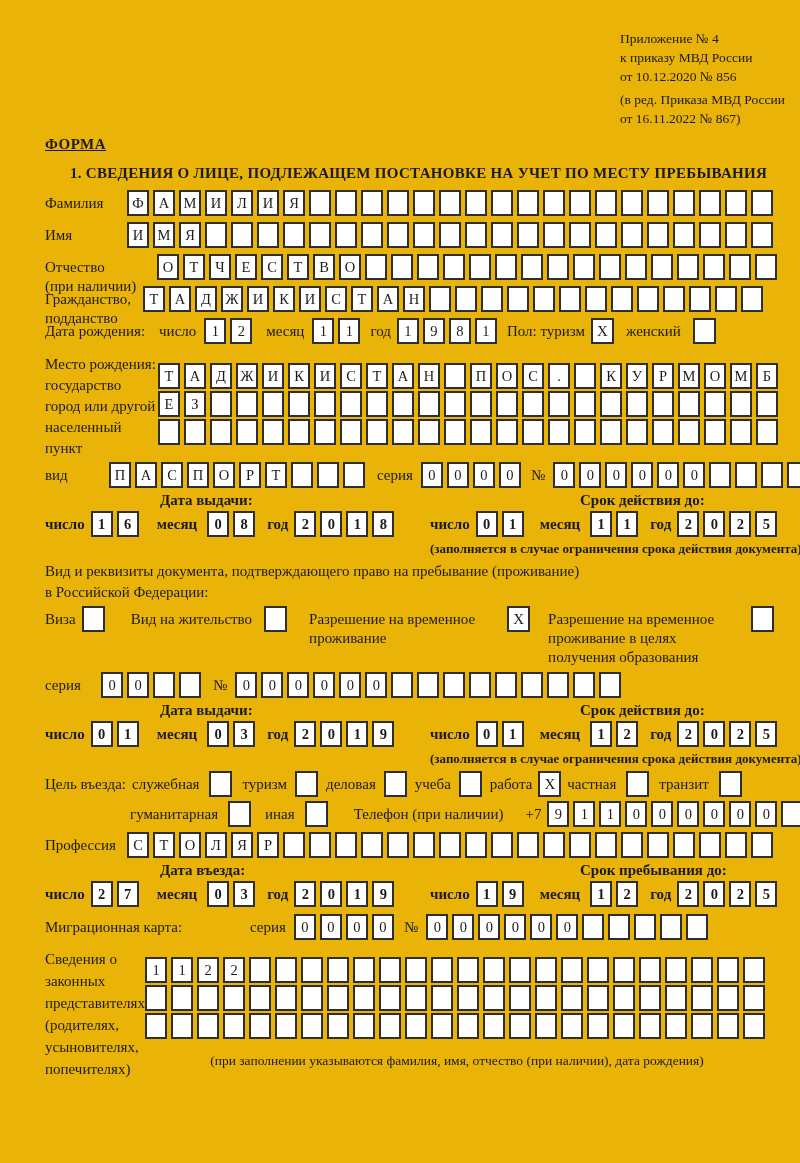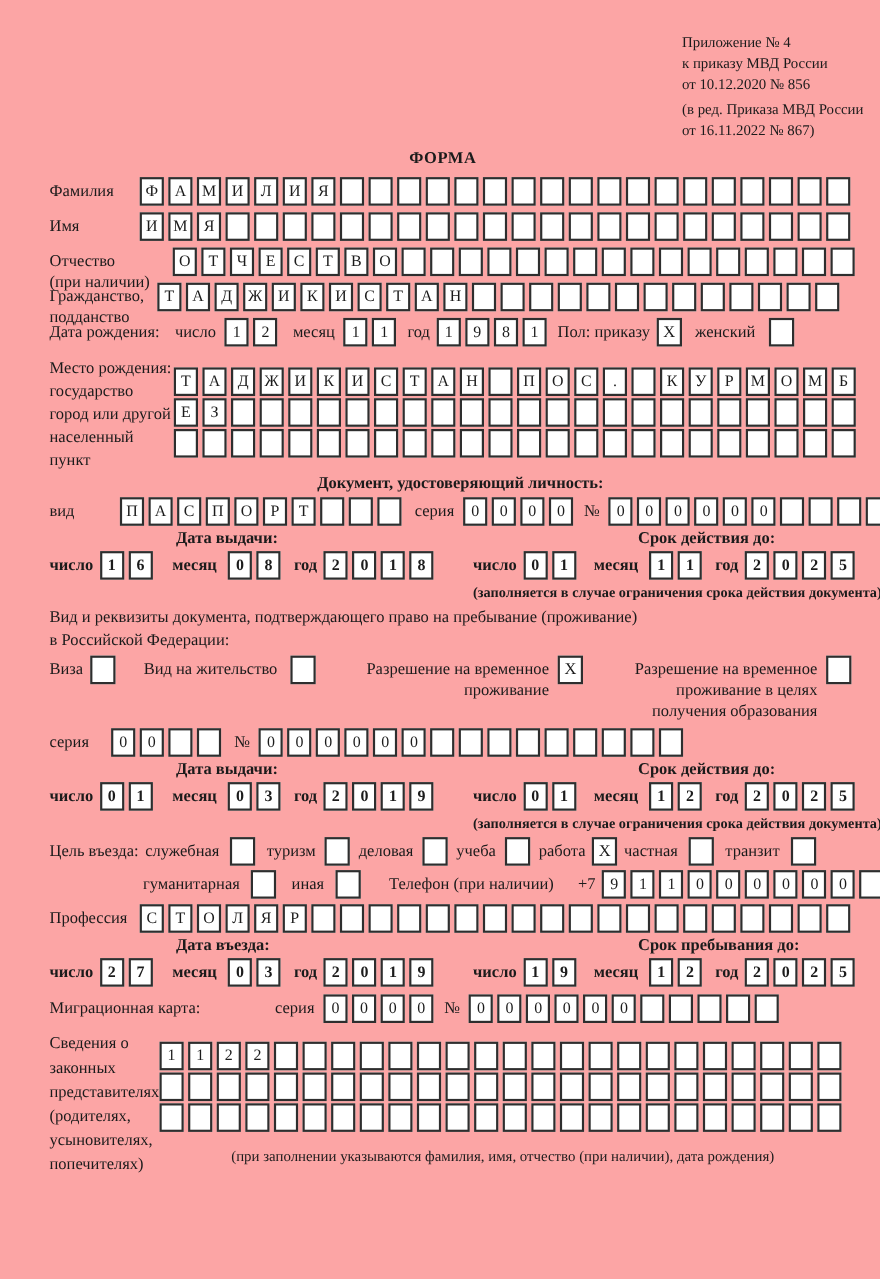--- a/index.html
+++ b/index.html
@@ -1,21 +1,21 @@
 <!DOCTYPE html>
 <html><head>
 <meta charset="utf-8">
 <style>
   html,body{margin:0;padding:0;background:#fff;}
-  .page{position:relative;width:800px;height:1163px;background:#fca5a5;overflow:hidden;
+  .page{position:relative;width:800px;height:1163px;background:#eab308;overflow:hidden;
         box-sizing:border-box;padding:30px 8px 0 45px;color:#1b1b1b;
         font-family:"Liberation Serif","DejaVu Serif",serif;font-size:15px;}
   .hdr{margin-left:575px;font-size:13.5px;line-height:1.4;}
   .hdr .grp2{margin-top:4px;}
-  .forma{margin-top:8px;margin-right:32px;text-align:center;font-weight:700;font-size:15px;letter-spacing:.5px;}
+  .forma{margin-top:8px;margin-right:32px;text-align:left;font-weight:700;font-size:15px;letter-spacing:.5px;text-decoration:underline;}
   .title{margin-top:10px;text-align:center;font-weight:700;font-size:16px;line-height:1.45;}
   .blank{display:inline-block;width:52px;height:13px;border-bottom:2px solid #333;margin-left:8px;}
   .sec{margin-top:12px;text-align:center;font-weight:700;font-size:15px;letter-spacing:.3px;white-space:nowrap;}
   .frow{display:flex;align-items:flex-start;height:28px;margin-top:4px;overflow:visible;}
   .mt8{margin-top:8px;}
   .lab{flex:none;padding-top:4px;line-height:19px;}
   .w82{width:82px;} .w112{width:112px;} .w98{width:98px;}
   .cells{white-space:nowrap;flex:none;}
   .cell{display:inline-block;box-sizing:border-box;width:22px;height:26px;border:2px solid #2e2e2e;
         margin-right:4px;text-align:center;font-size:14.5px;line-height:22px;vertical-align:top;background:#fff;}
@@ -27,21 +27,21 @@
   .dochdr{margin-top:2px;text-align:center;font-weight:700;font-size:15px;}
   .dblock{margin-top:2px;font-weight:bold;}
   .dcols{display:flex;align-items:flex-start;}
   .dleft{flex:none;width:385px;}
   .dtitle{font-size:15px;height:18px;}
   .ind115{margin-left:115px;} .ind150{margin-left:150px;}
   .dline{display:flex;align-items:flex-start;height:28px;margin-top:1px;}
   .dnote{font-size:13px;margin-top:2px;height:15px;white-space:nowrap;}
   .res{margin-top:5px;line-height:21px;font-size:15px;}
   .vrow{display:flex;align-items:flex-start;margin-top:3px;}
-  .ctr{flex:none;text-align:right;line-height:19px;padding-top:4px;}
+  .ctr{flex:none;text-align:left;line-height:19px;padding-top:4px;}
   .sved{display:flex;align-items:center;margin-top:4px;}
   .slab{flex:none;width:100px;line-height:22px;padding-top:2px;}
   .scol .crow{height:28px;white-space:nowrap;}
   .bnote{font-size:13.5px;text-align:center;margin-top:12px;}
   .g6{margin-left:6px;} .g8{margin-left:8px;} .g10{margin-left:10px;} .g12{margin-left:12px;}
   .g14{margin-left:14px;} .g18{margin-left:18px;} .g22{margin-left:22px;} .g26{margin-left:26px;}
 </style>
 </head>
 <body>
 
@@ -53,20 +53,21 @@
     <div>от 10.12.2020 № 856</div>
     <div class="grp2">
       <div>(в ред. Приказа МВД России</div>
       <div>от 16.11.2022 № 867)</div>
     </div>
   </div>
 
   <div class="forma">ФОРМА</div>
 
 
+  <div class="sec">1. СВЕДЕНИЯ О ЛИЦЕ, ПОДЛЕЖАЩЕМ ПОСТАНОВКЕ НА УЧЕТ ПО МЕСТУ ПРЕБЫВАНИЯ</div>
 
   <div class="frow mt8">
     <div class="lab w82">Фамилия</div>
     <div class="cells"><span class="cell">Ф</span><span class="cell">А</span><span class="cell">М</span><span class="cell">И</span><span class="cell">Л</span><span class="cell">И</span><span class="cell">Я</span><span class="cell"></span><span class="cell"></span><span class="cell"></span><span class="cell"></span><span class="cell"></span><span class="cell"></span><span class="cell"></span><span class="cell"></span><span class="cell"></span><span class="cell"></span><span class="cell"></span><span class="cell"></span><span class="cell"></span><span class="cell"></span><span class="cell"></span><span class="cell"></span><span class="cell"></span><span class="cell"></span></div>
   </div>
 
   <div class="frow">
     <div class="lab w82">Имя</div>
     <div class="cells"><span class="cell">И</span><span class="cell">М</span><span class="cell">Я</span><span class="cell"></span><span class="cell"></span><span class="cell"></span><span class="cell"></span><span class="cell"></span><span class="cell"></span><span class="cell"></span><span class="cell"></span><span class="cell"></span><span class="cell"></span><span class="cell"></span><span class="cell"></span><span class="cell"></span><span class="cell"></span><span class="cell"></span><span class="cell"></span><span class="cell"></span><span class="cell"></span><span class="cell"></span><span class="cell"></span><span class="cell"></span><span class="cell"></span></div>
   </div>
@@ -88,41 +89,40 @@
   </div>
 
   <div class="frow">
     <span class="tx">Дата рождения:</span>
     <span class="tx g14">число</span>
     <span class="cells g8"><span class="cell">1</span><span class="cell">2</span></span>
     <span class="tx g10">месяц</span>
     <span class="cells g8"><span class="cell">1</span><span class="cell">1</span></span>
     <span class="tx g6">год</span>
     <span class="cells g6"><span class="cell">1</span><span class="cell">9</span><span class="cell">8</span><span class="cell">1</span></span>
-    <span class="tx g6">Пол: приказу</span>
+    <span class="tx g6">Пол: туризм</span>
     <span class="cb g6">X</span>
     <span class="tx g12">женский</span>
     <span class="cb g12"></span>
   </div>
 
   <div class="sved" style="margin-top:4px;">
     <div class="mlab">
       <div>Место рождения:</div>
       <div>государство</div>
       <div>город или другой</div>
       <div>населенный пункт</div>
     </div>
     <div class="mrows">
       <div class="crow"><span class="cell">Т</span><span class="cell">А</span><span class="cell">Д</span><span class="cell">Ж</span><span class="cell">И</span><span class="cell">К</span><span class="cell">И</span><span class="cell">С</span><span class="cell">Т</span><span class="cell">А</span><span class="cell">Н</span><span class="cell"></span><span class="cell">П</span><span class="cell">О</span><span class="cell">С</span><span class="cell">.</span><span class="cell"></span><span class="cell">К</span><span class="cell">У</span><span class="cell">Р</span><span class="cell">М</span><span class="cell">О</span><span class="cell">М</span><span class="cell">Б</span></div>
       <div class="crow"><span class="cell">Е</span><span class="cell">З</span><span class="cell"></span><span class="cell"></span><span class="cell"></span><span class="cell"></span><span class="cell"></span><span class="cell"></span><span class="cell"></span><span class="cell"></span><span class="cell"></span><span class="cell"></span><span class="cell"></span><span class="cell"></span><span class="cell"></span><span class="cell"></span><span class="cell"></span><span class="cell"></span><span class="cell"></span><span class="cell"></span><span class="cell"></span><span class="cell"></span><span class="cell"></span><span class="cell"></span></div>
       <div class="crow"><span class="cell"></span><span class="cell"></span><span class="cell"></span><span class="cell"></span><span class="cell"></span><span class="cell"></span><span class="cell"></span><span class="cell"></span><span class="cell"></span><span class="cell"></span><span class="cell"></span><span class="cell"></span><span class="cell"></span><span class="cell"></span><span class="cell"></span><span class="cell"></span><span class="cell"></span><span class="cell"></span><span class="cell"></span><span class="cell"></span><span class="cell"></span><span class="cell"></span><span class="cell"></span><span class="cell"></span></div>
     </div>
   </div>
 
-  <div class="dochdr">Документ, удостоверяющий личность:</div>
 
   <div class="frow" style="margin-top:3px;">
     <span class="tx" style="width:64px;">вид</span>
     <span class="cells"><span class="cell">П</span><span class="cell">А</span><span class="cell">С</span><span class="cell">П</span><span class="cell">О</span><span class="cell">Р</span><span class="cell">Т</span><span class="cell"></span><span class="cell"></span><span class="cell"></span></span>
     <span class="tx g8">серия</span>
     <span class="cells g8"><span class="cell">0</span><span class="cell">0</span><span class="cell">0</span><span class="cell">0</span></span>
     <span class="tx g6">№</span>
     <span class="cells g8"><span class="cell">0</span><span class="cell">0</span><span class="cell">0</span><span class="cell">0</span><span class="cell">0</span><span class="cell">0</span><span class="cell"></span><span class="cell"></span><span class="cell"></span><span class="cell"></span></span>
   </div>
 

